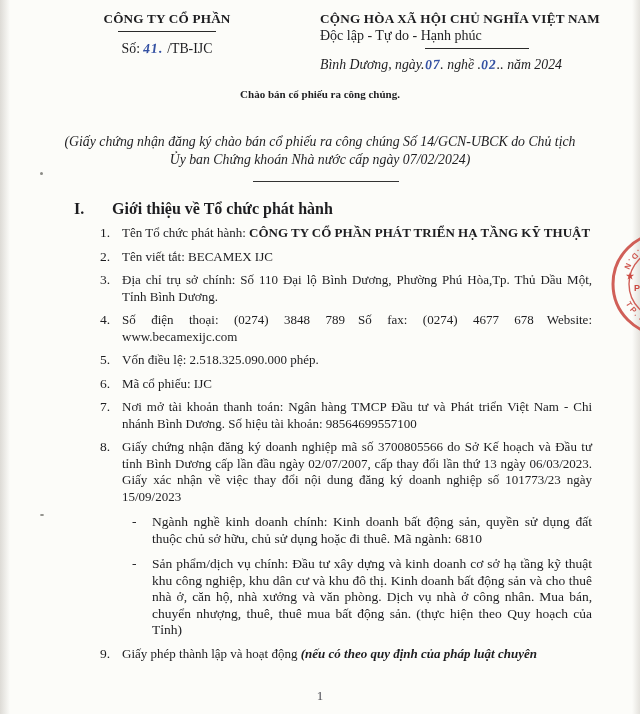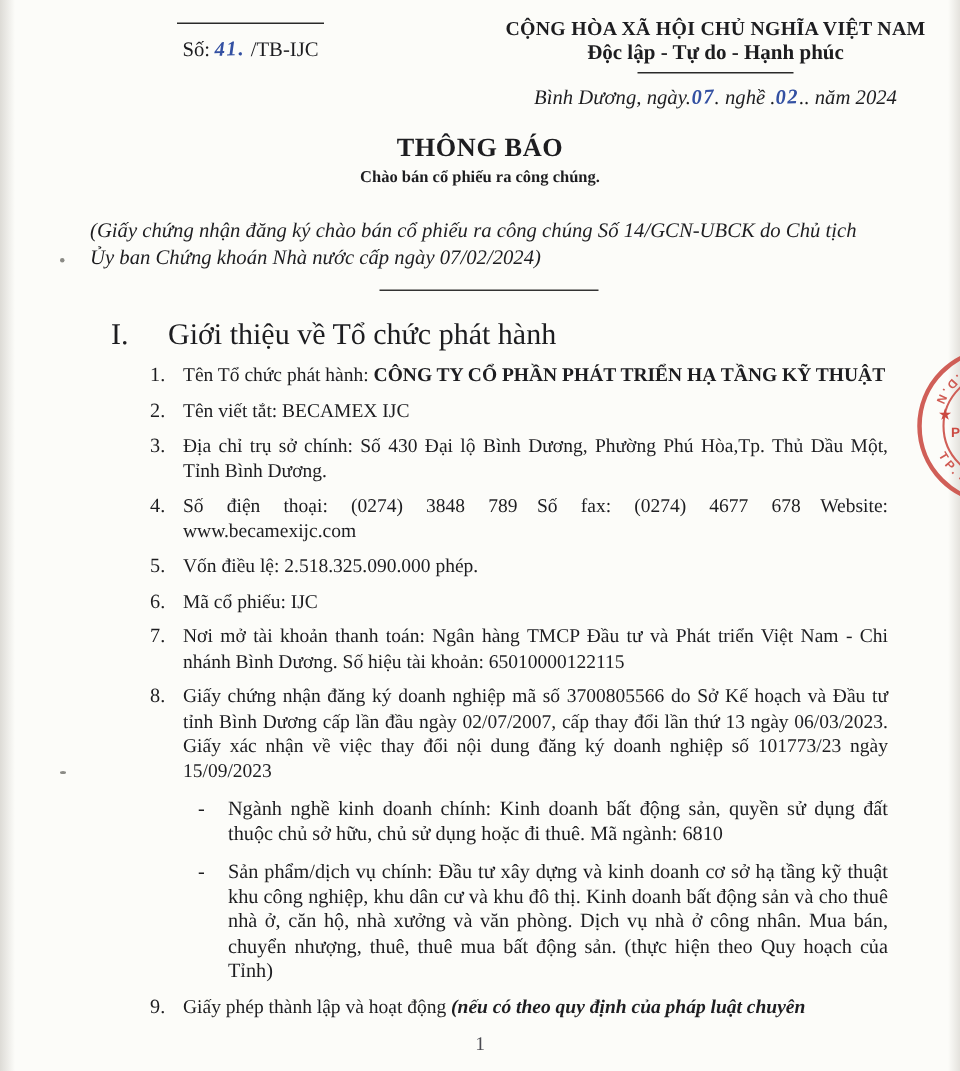--- a/index.html
+++ b/index.html
@@ -8,40 +8,40 @@
     background:#fcfcf9;overflow:hidden;
     font-family:"Liberation Serif","DejaVu Serif",serif;
     color:#1d1d20;
   }
   .edge{position:absolute;top:0;bottom:0;pointer-events:none;}
   .edge.left{left:0;width:10px;background:linear-gradient(90deg,#dddbd6,rgba(252,252,249,0));}
   .edge.right{right:0;width:8px;background:linear-gradient(270deg,#e4e2dd,rgba(252,252,249,0));}
 
   .hdr{display:flex;padding-top:11px;}
   .hdr-left{width:306px;margin-left:14px;text-align:center;}
-  .hdr-right{flex:1;text-align:center;margin-right:6px;}
+  .hdr-right{flex:1;text-align:left;margin-right:6px;}
   .b{font-weight:bold;}
   .i{font-style:italic;font-weight:bold;}
   .hdr-line{font-size:13.2px;line-height:16px;font-weight:bold;letter-spacing:.2px;}
-  .motto{font-size:14px;line-height:17px;font-weight:bold;}
+  .motto{font-size:14px;line-height:17px;font-weight:normal;}
   .rule{border-top:1.4px solid #2a2a2a;margin:4px auto 0;}
   .rule-left{width:98px;}
   .rule-right{width:104px;}
   .so-line{margin-top:9px;font-size:13.8px;}
   .date-line{margin-top:8px;font-size:13.8px;font-style:italic;}
   .hand{color:#3350a2;font-style:italic;font-weight:bold;letter-spacing:1px;display:inline-block;transform:rotate(-2deg);}
 
   .title-block{text-align:center;margin-top:15px;}
   .title-1{font-size:17.5px;font-weight:bold;letter-spacing:.4px;}
   .title-2{font-size:11px;font-weight:bold;margin-top:3px;}
 
-  .subtitle{width:520px;margin:21px auto 0;font-style:italic;font-size:13.8px;line-height:17.5px;}
+  .subtitle{width:520px;margin:33px auto 0;text-align:center;font-style:italic;font-size:13.8px;line-height:17.5px;}
   .sep{width:146px;border-top:1.5px solid #333;margin:13px auto 0;transform:translateX(6px);}
 
-  .sec{margin:18px 0 0 74px;font-size:20px;font-weight:normal;}
+  .sec{margin:18px 0 0 74px;font-size:16px;font-weight:bold;}
   .sec-num{display:inline-block;width:38px;}
 
   .items{margin:6px 0 0 100px;width:492px;}
   .item{display:flex;margin-top:7px;}
   .num{flex:none;width:22px;font-size:13.5px;line-height:16.5px;}
   .txt{flex:1;text-align:justify;font-size:13px;line-height:16.5px;}
   .gap{display:inline-block;width:13px;}
   .bullets{margin:2px 0 0 0;}
   .bullet{display:flex;margin-top:9px;margin-left:32px;}
   .dash{flex:none;width:20px;font-size:13.5px;line-height:16.5px;}
@@ -57,37 +57,37 @@
 </head>
 <body>
 
 <div class="page">
 
   <div class="edge left"></div>
   <div class="edge right"></div>
 
   <header class="hdr">
     <div class="hdr-left">
+      <div class="hdr-line">CÔNG TY CỔ PHẦN</div>
       <div class="rule rule-left"></div>
       <div class="so-line">
         <span>Số: </span><span class="hand">41.</span><span> /TB-IJC</span>
       </div>
     </div>
     <div class="hdr-right">
       <div class="hdr-line">CỘNG HÒA XÃ HỘI CHỦ NGHĨA VIỆT NAM</div>
       <div class="motto">Độc lập - Tự do - Hạnh phúc</div>
       <div class="rule rule-right"></div>
       <div class="date-line">
         <span>Bình Dương, ngày.</span><span class="hand">07</span><span>. nghề .</span><span class="hand">02</span><span>.. năm 2024</span>
       </div>
     </div>
   </header>
 
   <div class="title-block">
-    <div class="title-1">THÔNG BÁO</div>
     <div class="title-2">Chào bán cổ phiếu ra công chúng.</div>
   </div>
 
   <div class="subtitle">(Giấy chứng nhận đăng ký chào bán cổ phiếu ra công chúng Số 14/GCN-UBCK do Chủ tịch Ủy ban Chứng khoán Nhà nước cấp ngày 07/02/2024)</div>
   <div class="sep"></div>
 
   <div class="sec">
     <span class="sec-num">I.</span><span>Giới thiệu về Tổ chức phát hành</span>
   </div>
 
@@ -98,41 +98,41 @@
       <div class="txt"><span>Tên Tổ chức phát hành: </span><span class="b">CÔNG TY CỔ PHẦN PHÁT TRIỂN HẠ TẦNG KỸ THUẬT</span></div>
     </div>
 
     <div class="item">
       <span class="num">2.</span>
       <div class="txt">Tên viết tắt: BECAMEX IJC</div>
     </div>
 
     <div class="item">
       <span class="num">3.</span>
-      <div class="txt">Địa chỉ trụ sở chính: Số 430 Đại lộ Bình Dương, Phường Phú Hòa,Tp. Thủ Dầu Một, Tỉnh Bình Dương.</div>
+      <div class="txt">Địa chỉ trụ sở chính: Số 110 Đại lộ Bình Dương, Phường Phú Hòa,Tp. Thủ Dầu Một, Tỉnh Bình Dương.</div>
     </div>
 
     <div class="item">
       <span class="num">4.</span>
       <div class="txt"><span>Số điện thoại: (0274) 3848 789</span><span class="gap"></span><span>Số fax: (0274) 4677 678</span><span class="gap"></span><span>Website:</span> <span>www.becamexijc.com</span></div>
     </div>
 
     <div class="item">
       <span class="num">5.</span>
       <div class="txt">Vốn điều lệ: 2.518.325.090.000 phép.</div>
     </div>
 
     <div class="item">
       <span class="num">6.</span>
       <div class="txt">Mã cổ phiếu: IJC</div>
     </div>
 
     <div class="item">
       <span class="num">7.</span>
-      <div class="txt">Nơi mở tài khoản thanh toán: Ngân hàng TMCP Đầu tư và Phát triển Việt Nam - Chi nhánh Bình Dương. Số hiệu tài khoản: 65010000122115</div>
+      <div class="txt">Nơi mở tài khoản thanh toán: Ngân hàng TMCP Đầu tư và Phát triển Việt Nam - Chi nhánh Bình Dương. Số hiệu tài khoản: 98564699557100</div>
     </div>
 
     <div class="item">
       <span class="num">8.</span>
       <div class="txt">Giấy chứng nhận đăng ký doanh nghiệp mã số 3700805566 do Sở Kế hoạch và Đầu tư tỉnh Bình Dương cấp lần đầu ngày 02/07/2007, cấp thay đổi lần thứ 13 ngày 06/03/2023. Giấy xác nhận về việc thay đổi nội dung đăng ký doanh nghiệp số 101773/23 ngày 15/09/2023</div>
     </div>
 
     <div class="bullets">
       <div class="bullet">
         <span class="dash">-</span>

